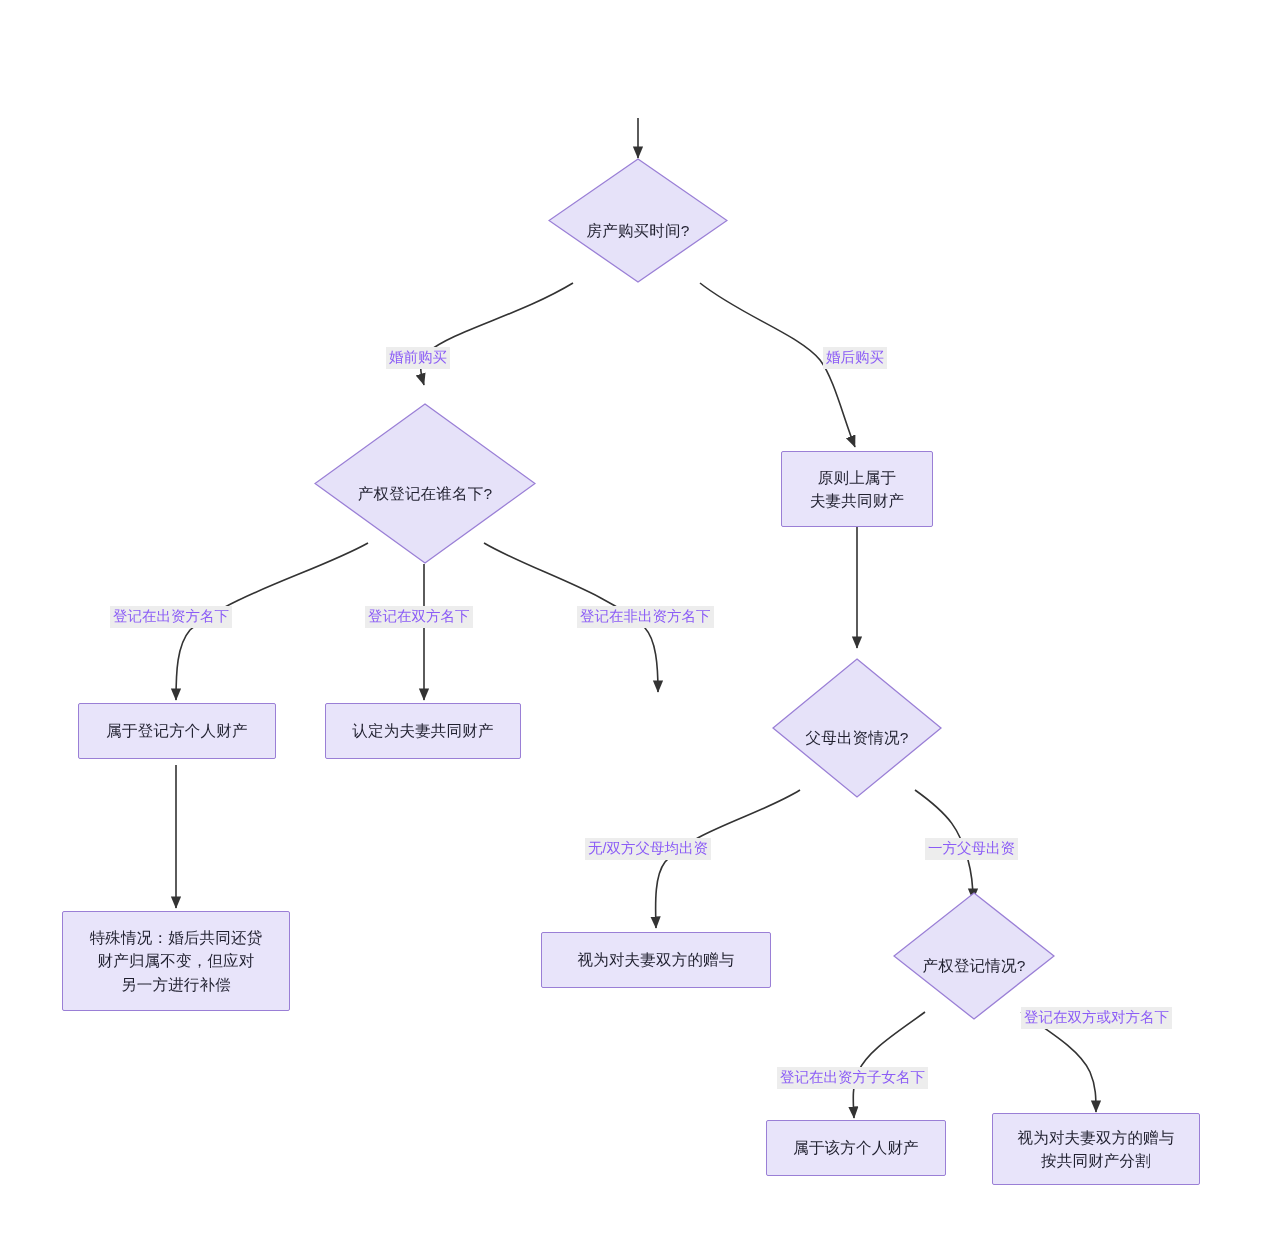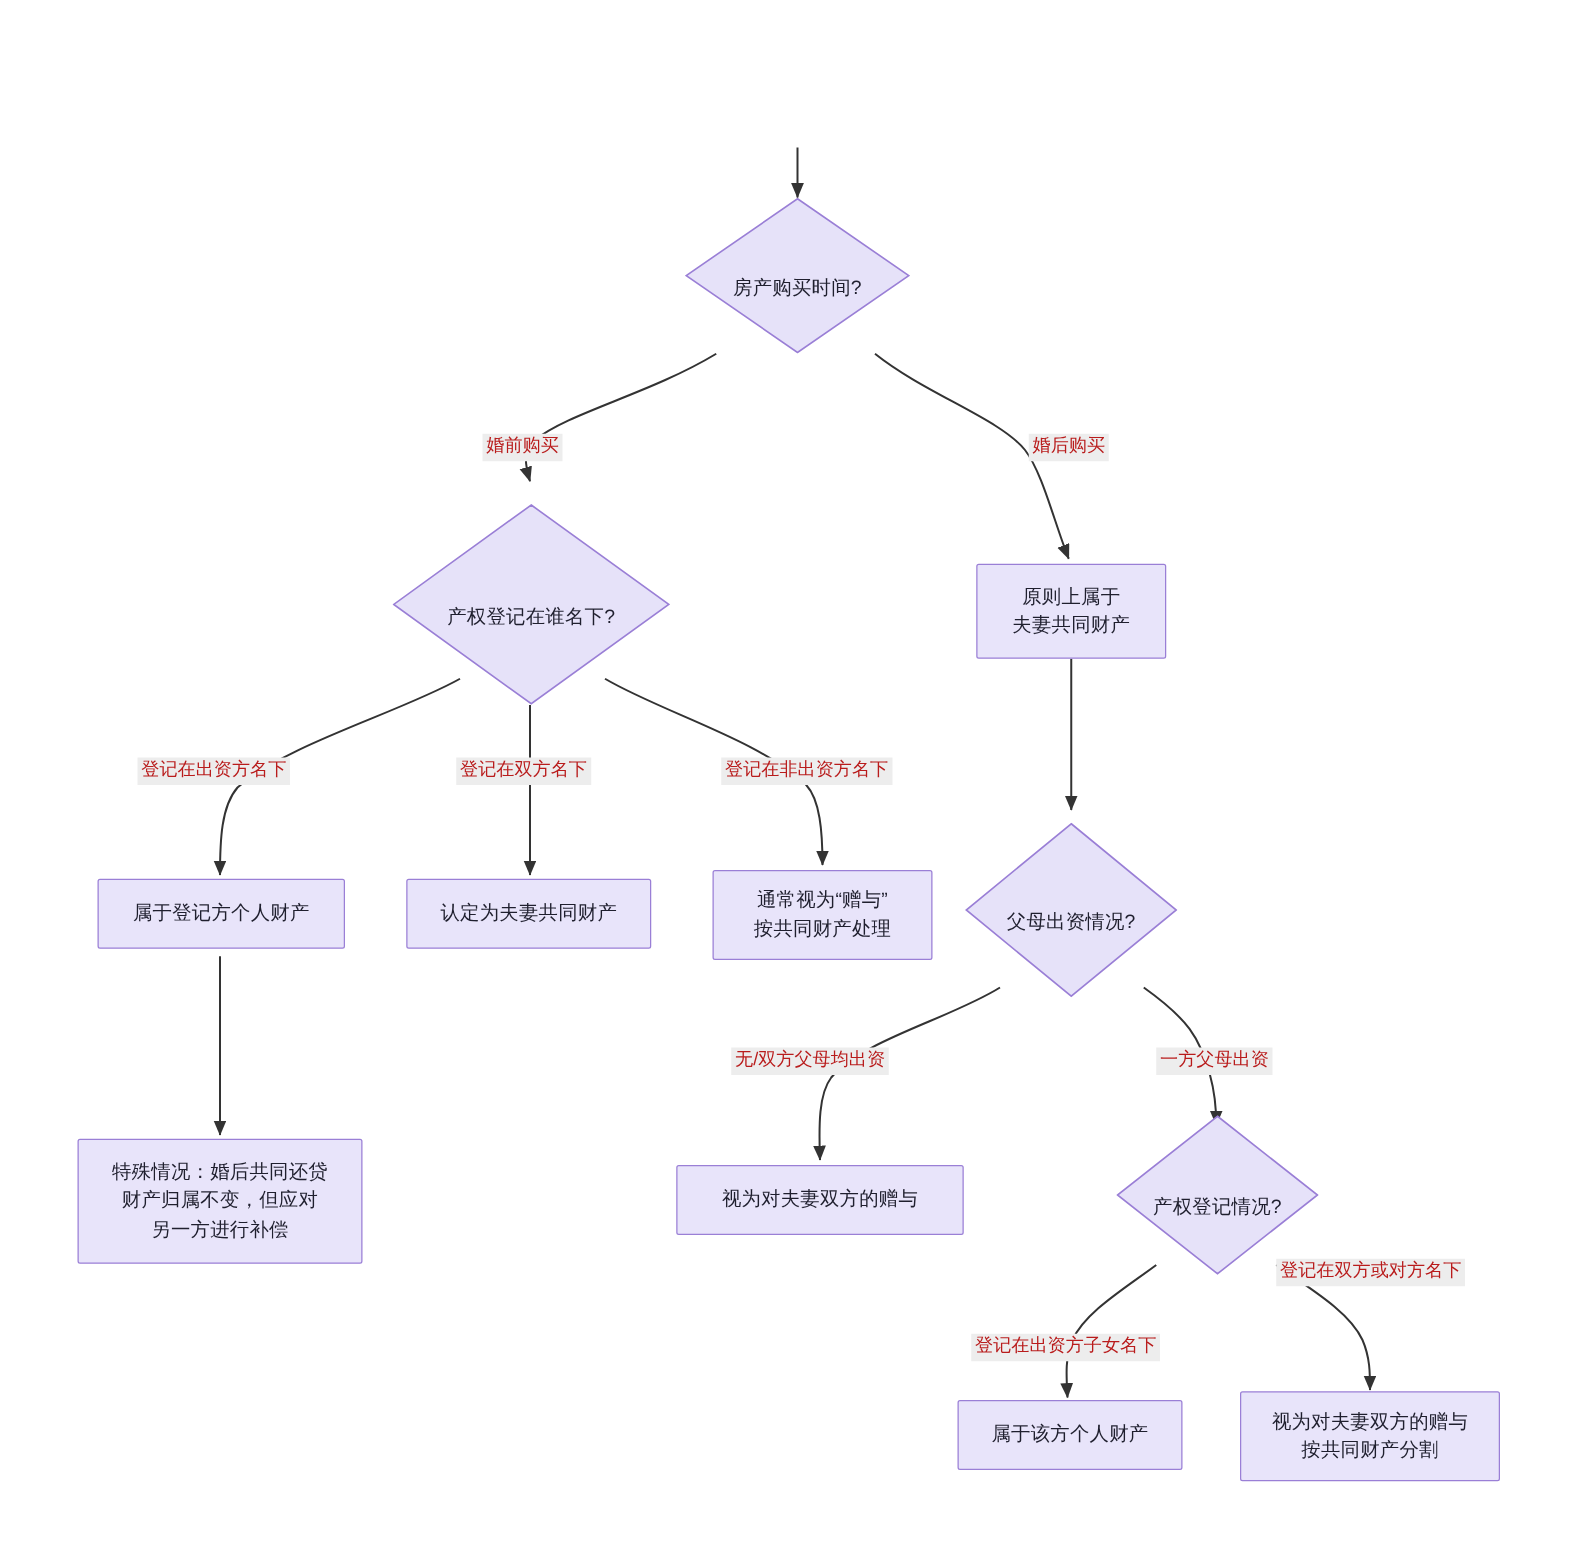--- a/index.html
+++ b/index.html
@@ -70,21 +70,21 @@
     position: relative;
     z-index: 2;
     font-size: 15.5px;
     color: #1f1f2e;
     white-space: nowrap;
     margin-top: 20px;
   }
   .edge-label {
     position: absolute;
     background: #ededed;
-    color: #b91c1c;
+    color: #8b5cf6;
     font-size: 14.5px;
     line-height: 1.35;
     padding: 1px 3px;
     white-space: nowrap;
     box-sizing: border-box;
   }
 </style>
 </head>
 <body>
 
@@ -138,24 +138,20 @@
   </div>
 
   <div class="node rect" style="left:78px; top:703px; width:198px; height:56px;">
     <span>属于登记方个人财产</span>
   </div>
 
   <div class="node rect" style="left:325px; top:703px; width:196px; height:56px;">
     <span>认定为夫妻共同财产</span>
   </div>
 
-  <div class="node rect" style="left:570px; top:696px; width:176px; height:72px;">
-    <span>通常视为“赠与”
-按共同财产处理</span>
-  </div>
 
   <div class="node rect" style="left:62px; top:911px; width:228px; height:100px;">
     <span>特殊情况：婚后共同还贷
 财产归属不变，但应对
 另一方进行补偿</span>
   </div>
 
   <div class="node rect" style="left:781px; top:451px; width:152px; height:76px;">
     <span>原则上属于
 夫妻共同财产</span>

